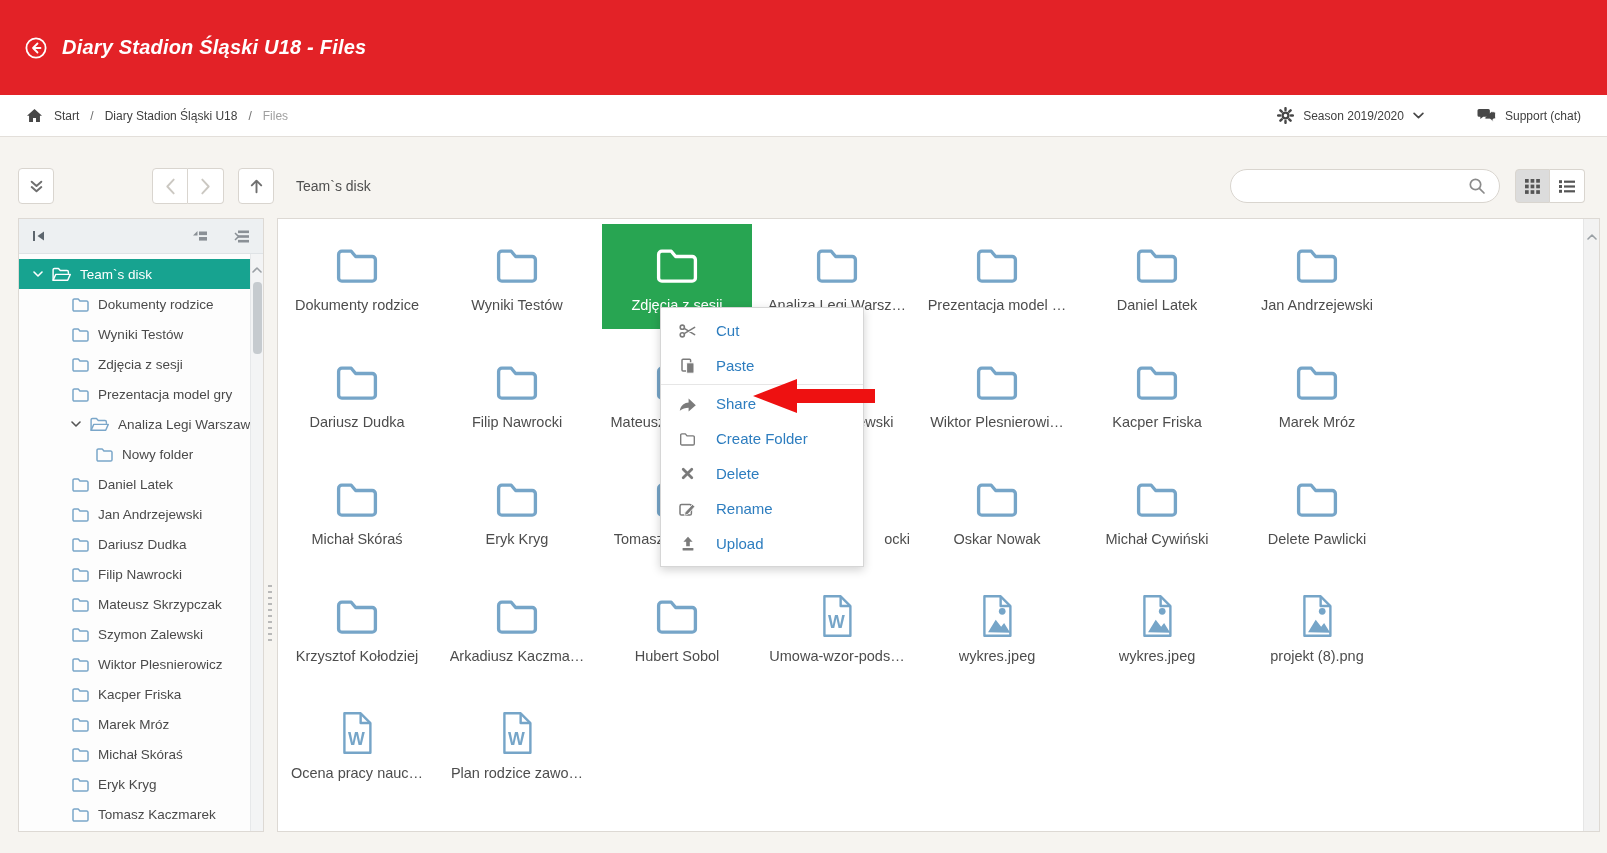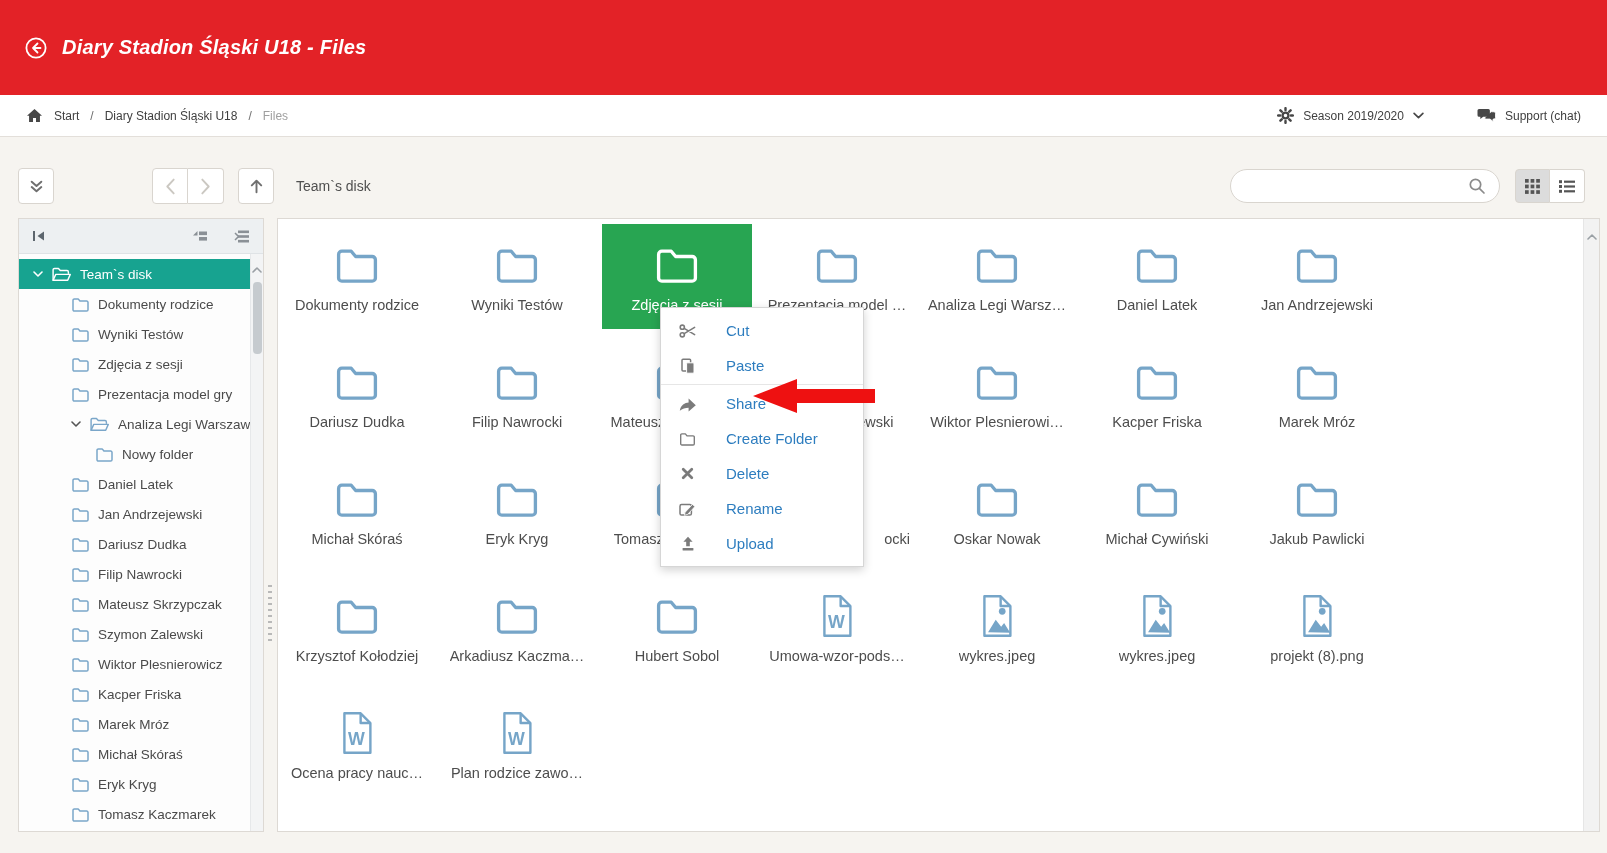--- a/index.html
+++ b/index.html
@@ -77,21 +77,21 @@
     white-space:nowrap;}
   .tile.sel{background:#28a552;}
   .tile.sel .tileicon{color:#fff;}
   .tile.sel .tilelabel{color:#fff;}
   .tile.alr .tilelabel{width:146px;text-align:right;}
   .fpscroll{position:absolute;right:0;top:0;bottom:0;width:16px;background:#f2f2f2;
     border-left:1px solid #e6e6e6;display:flex;justify-content:center;padding-top:7px;}
   
   .ctxmenu{position:absolute;left:660px;top:307px;width:204px;background:#fff;
     border:1px solid #d6d6d6;box-shadow:0 3px 9px rgba(0,0,0,.18);padding:5px 0;z-index:40;}
-  .mitem{height:35px;display:flex;align-items:center;gap:29px;padding:0 17px;cursor:pointer;}
+  .mitem{height:35px;display:flex;align-items:center;gap:19px;padding:0 17px;cursor:pointer;}
   .mitem .mi{width:19px;display:flex;justify-content:center;color:#7b7b7b;}
   .mitem .mlabel{color:#2d7dbf;font-size:15px;}
   .msep{height:1px;background:#e6e6e6;margin:1px 0;}
   
   .annotation{position:absolute;left:753px;top:377px;z-index:50;}
 </style>
 </head>
 <body>
 
 <header class="appbar">
@@ -445,36 +445,36 @@
           </svg>
         </span>
         <span class="tilelabel">Zdjęcia z sesji</span>
       </div>
       <div class="tile">
         <span class="tileicon">
           <svg viewBox="0 0 20 16" width="46" height="38" fill="none" stroke="currentColor" stroke-width="1.45" stroke-linejoin="round" stroke-linecap="round">
             <path d="M2 13.6 V3.4 A1.4 1.4 0 0 1 3.4 2 h4.1 l1.9 2.3 h7.2 A1.4 1.4 0 0 1 18 5.7 v7.9 a1.4 1.4 0 0 1 -1.4 1.4 h-13.2 A1.4 1.4 0 0 1 2 13.6 z"></path>
           </svg>
         </span>
+        <span class="tilelabel">Analiza Legi Warsz…</span>
+      </div>
+      <div class="tile">
+        <span class="tileicon">
+          <svg viewBox="0 0 20 16" width="46" height="38" fill="none" stroke="currentColor" stroke-width="1.45" stroke-linejoin="round" stroke-linecap="round">
+            <path d="M2 13.6 V3.4 A1.4 1.4 0 0 1 3.4 2 h4.1 l1.9 2.3 h7.2 A1.4 1.4 0 0 1 18 5.7 v7.9 a1.4 1.4 0 0 1 -1.4 1.4 h-13.2 A1.4 1.4 0 0 1 2 13.6 z"></path>
+          </svg>
+        </span>
         <span class="tilelabel">Prezentacja model …</span>
       </div>
       <div class="tile">
         <span class="tileicon">
           <svg viewBox="0 0 20 16" width="46" height="38" fill="none" stroke="currentColor" stroke-width="1.45" stroke-linejoin="round" stroke-linecap="round">
             <path d="M2 13.6 V3.4 A1.4 1.4 0 0 1 3.4 2 h4.1 l1.9 2.3 h7.2 A1.4 1.4 0 0 1 18 5.7 v7.9 a1.4 1.4 0 0 1 -1.4 1.4 h-13.2 A1.4 1.4 0 0 1 2 13.6 z"></path>
           </svg>
         </span>
-        <span class="tilelabel">Analiza Legi Warsz…</span>
-      </div>
-      <div class="tile">
-        <span class="tileicon">
-          <svg viewBox="0 0 20 16" width="46" height="38" fill="none" stroke="currentColor" stroke-width="1.45" stroke-linejoin="round" stroke-linecap="round">
-            <path d="M2 13.6 V3.4 A1.4 1.4 0 0 1 3.4 2 h4.1 l1.9 2.3 h7.2 A1.4 1.4 0 0 1 18 5.7 v7.9 a1.4 1.4 0 0 1 -1.4 1.4 h-13.2 A1.4 1.4 0 0 1 2 13.6 z"></path>
-          </svg>
-        </span>
         <span class="tilelabel">Daniel Latek</span>
       </div>
       <div class="tile">
         <span class="tileicon">
           <svg viewBox="0 0 20 16" width="46" height="38" fill="none" stroke="currentColor" stroke-width="1.45" stroke-linejoin="round" stroke-linecap="round">
             <path d="M2 13.6 V3.4 A1.4 1.4 0 0 1 3.4 2 h4.1 l1.9 2.3 h7.2 A1.4 1.4 0 0 1 18 5.7 v7.9 a1.4 1.4 0 0 1 -1.4 1.4 h-13.2 A1.4 1.4 0 0 1 2 13.6 z"></path>
           </svg>
         </span>
         <span class="tilelabel">Jan Andrzejewski</span>
       </div>
@@ -581,21 +581,21 @@
           </svg>
         </span>
         <span class="tilelabel">Michał Cywiński</span>
       </div>
       <div class="tile">
         <span class="tileicon">
           <svg viewBox="0 0 20 16" width="46" height="38" fill="none" stroke="currentColor" stroke-width="1.45" stroke-linejoin="round" stroke-linecap="round">
             <path d="M2 13.6 V3.4 A1.4 1.4 0 0 1 3.4 2 h4.1 l1.9 2.3 h7.2 A1.4 1.4 0 0 1 18 5.7 v7.9 a1.4 1.4 0 0 1 -1.4 1.4 h-13.2 A1.4 1.4 0 0 1 2 13.6 z"></path>
           </svg>
         </span>
-        <span class="tilelabel">Jakub Pawlicki</span>
+        <span class="tilelabel">Delete Pawlicki</span>
       </div>
       <div class="tile">
         <span class="tileicon">
           <svg viewBox="0 0 20 16" width="46" height="38" fill="none" stroke="currentColor" stroke-width="1.45" stroke-linejoin="round" stroke-linecap="round">
             <path d="M2 13.6 V3.4 A1.4 1.4 0 0 1 3.4 2 h4.1 l1.9 2.3 h7.2 A1.4 1.4 0 0 1 18 5.7 v7.9 a1.4 1.4 0 0 1 -1.4 1.4 h-13.2 A1.4 1.4 0 0 1 2 13.6 z"></path>
           </svg>
         </span>
         <span class="tilelabel">Krzysztof Kołodziej</span>
       </div>
       <div class="tile">

